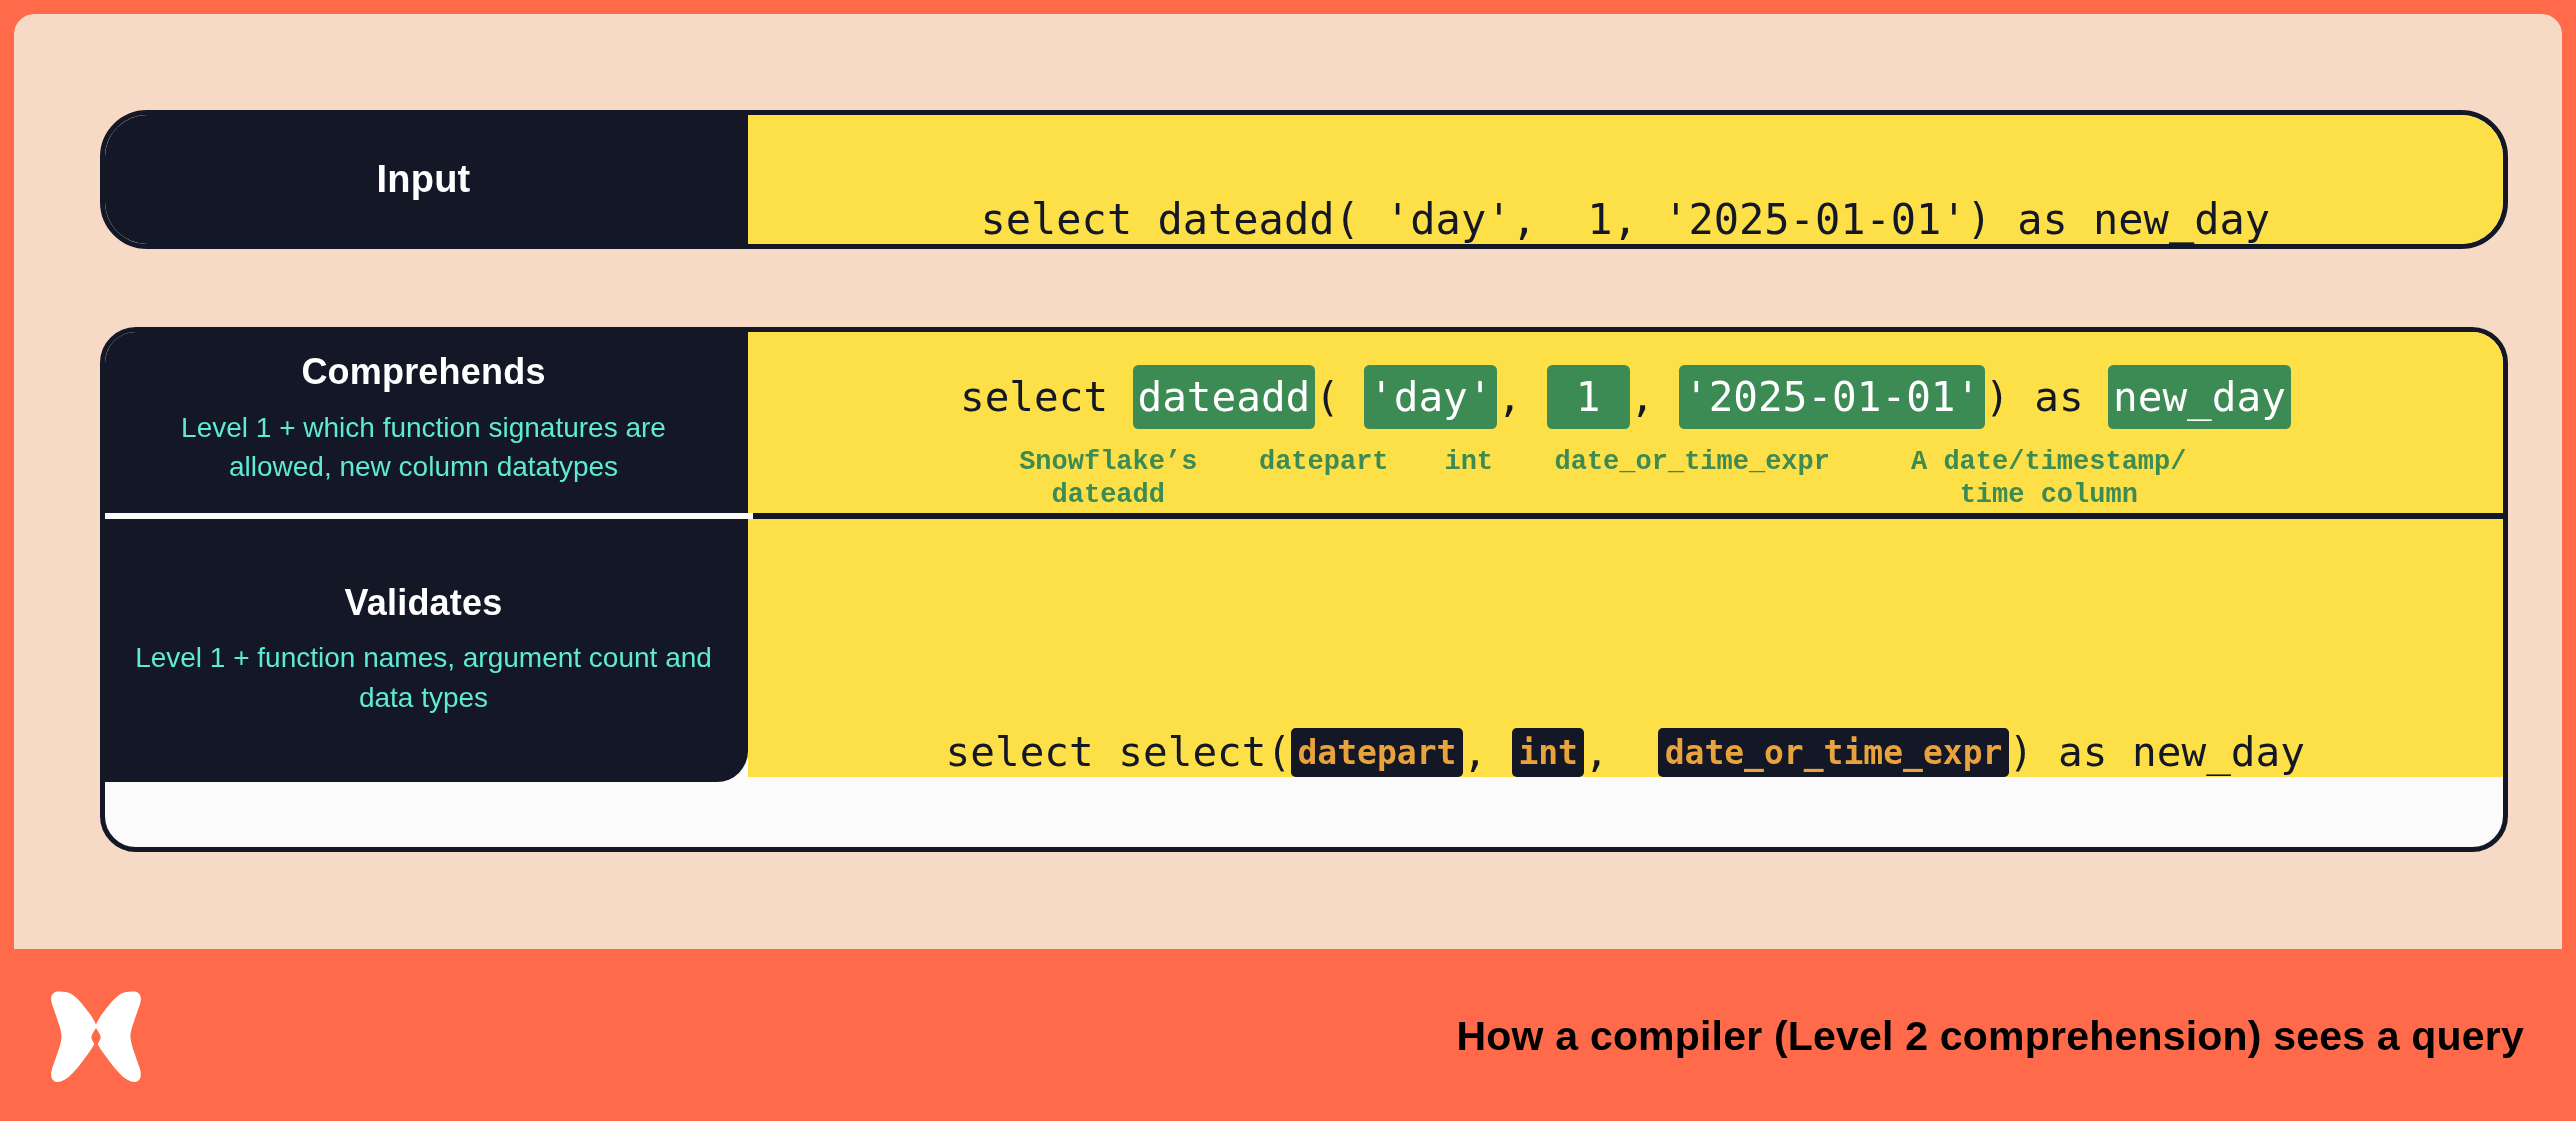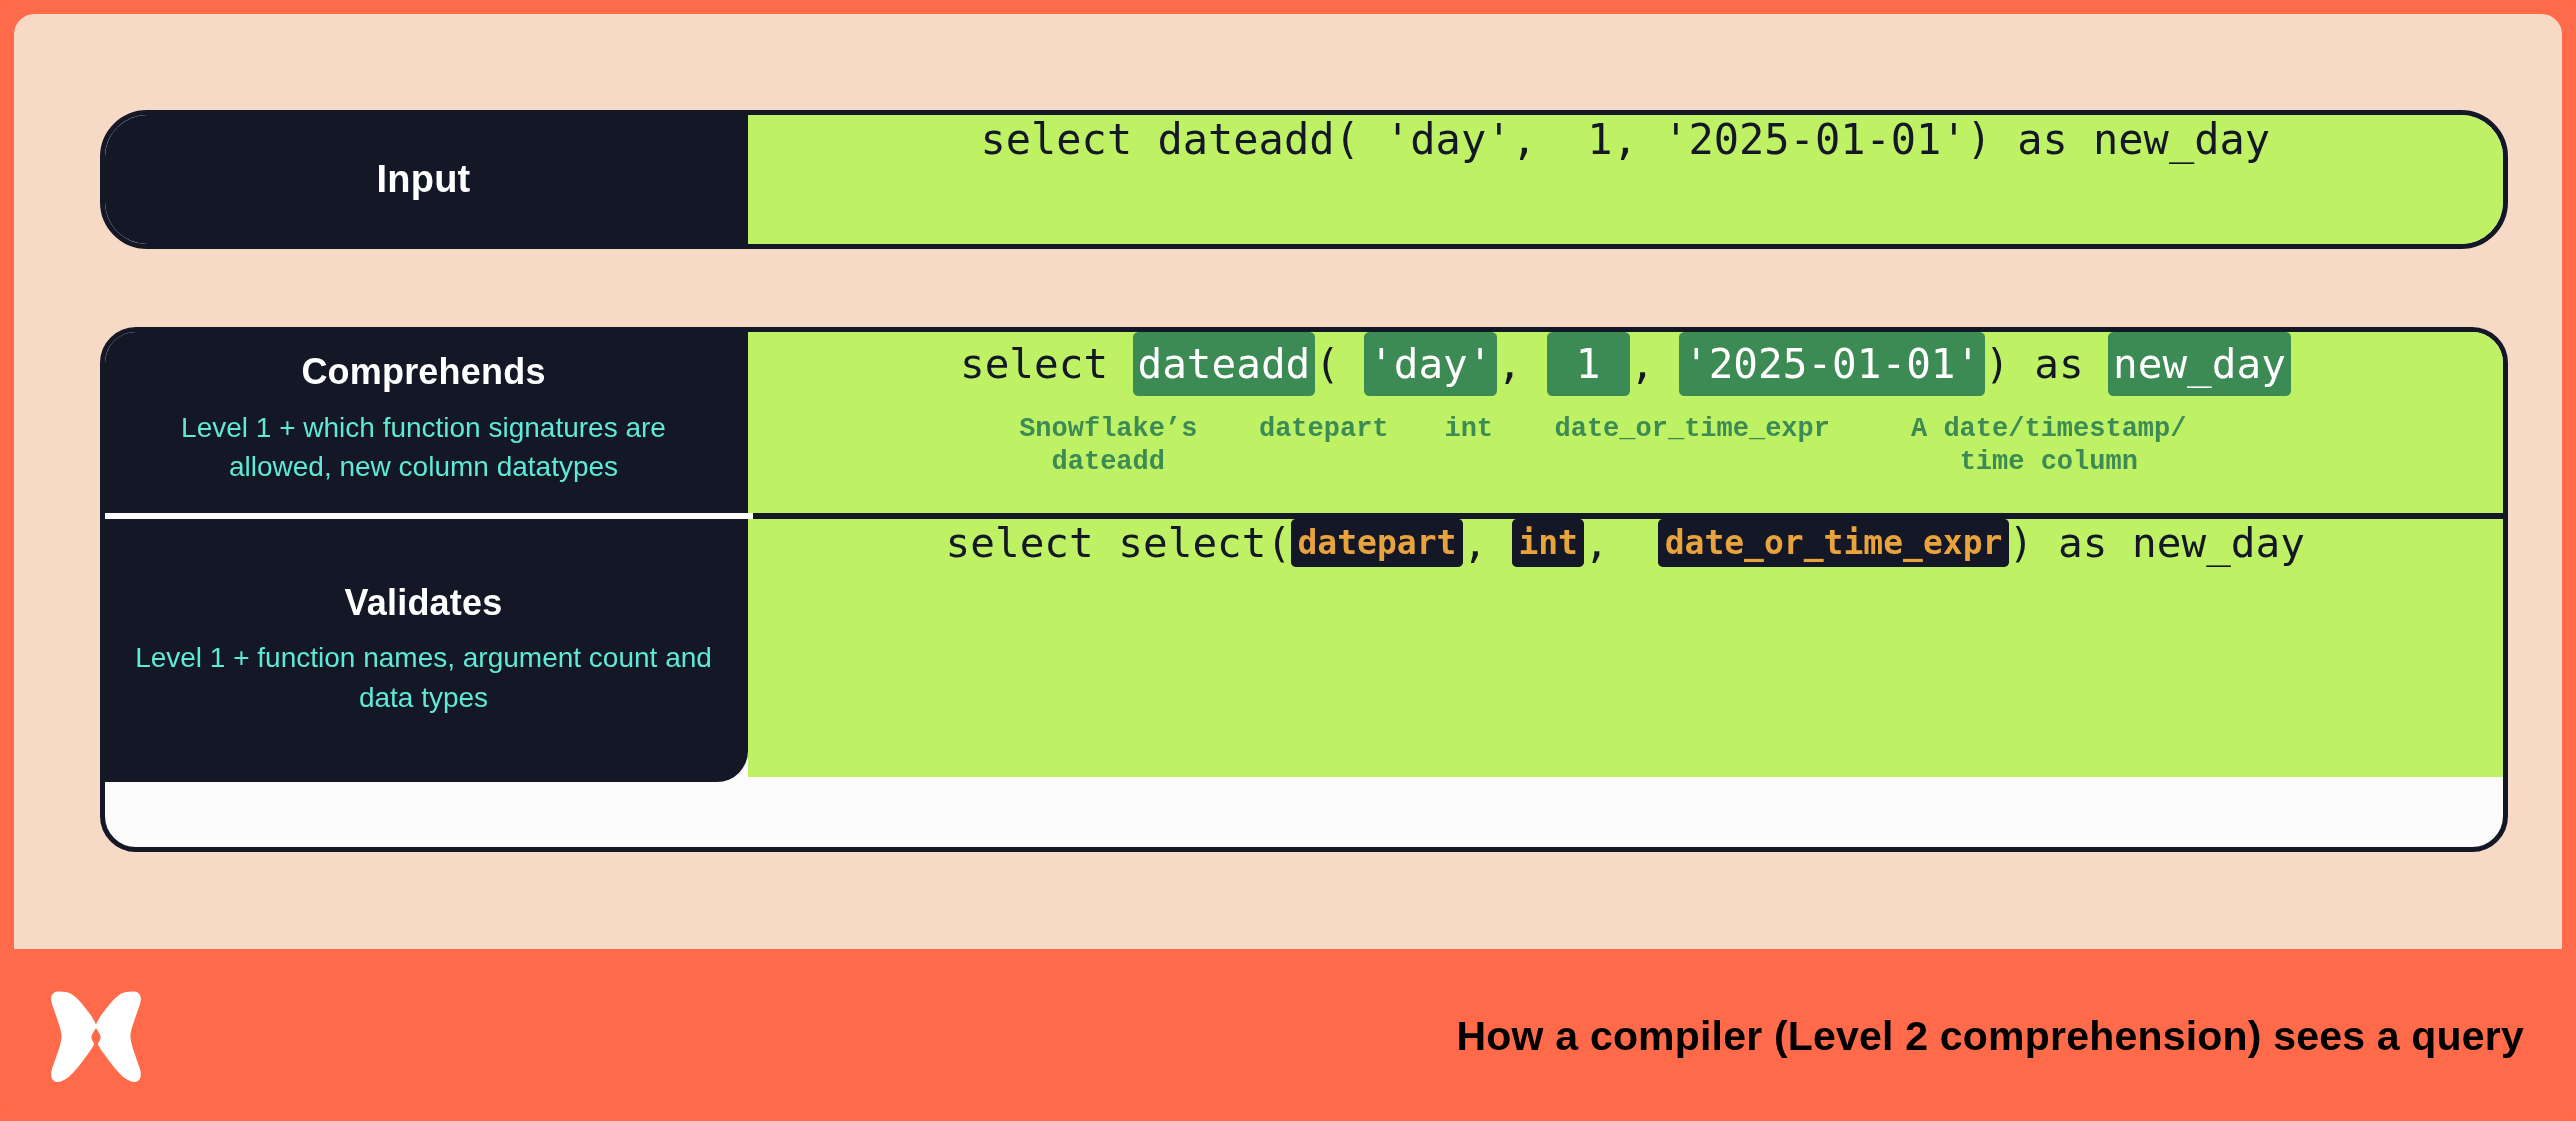--- a/index.html
+++ b/index.html
@@ -137,25 +137,25 @@
     font-size: 28px;
     font-weight: 300;
     line-height: 1.42;
     max-width: 595px;
     color: #5eead4;
   }
 
   
   .code-cell {
     flex: 1 1 auto;
-    background: #bef264;
+    background: #fde047;
     display: flex;
     flex-direction: column;
     align-items: center;
-    justify-content: flex-start;
+    justify-content: flex-end;
     font-family: "DejaVu Sans Mono", "Liberation Mono", monospace;
     color: #141726;
   }
 
   .code-line {
     font-size: 41px;
     letter-spacing: 0px;
     white-space: pre;
     display: flex;
     align-items: center;

